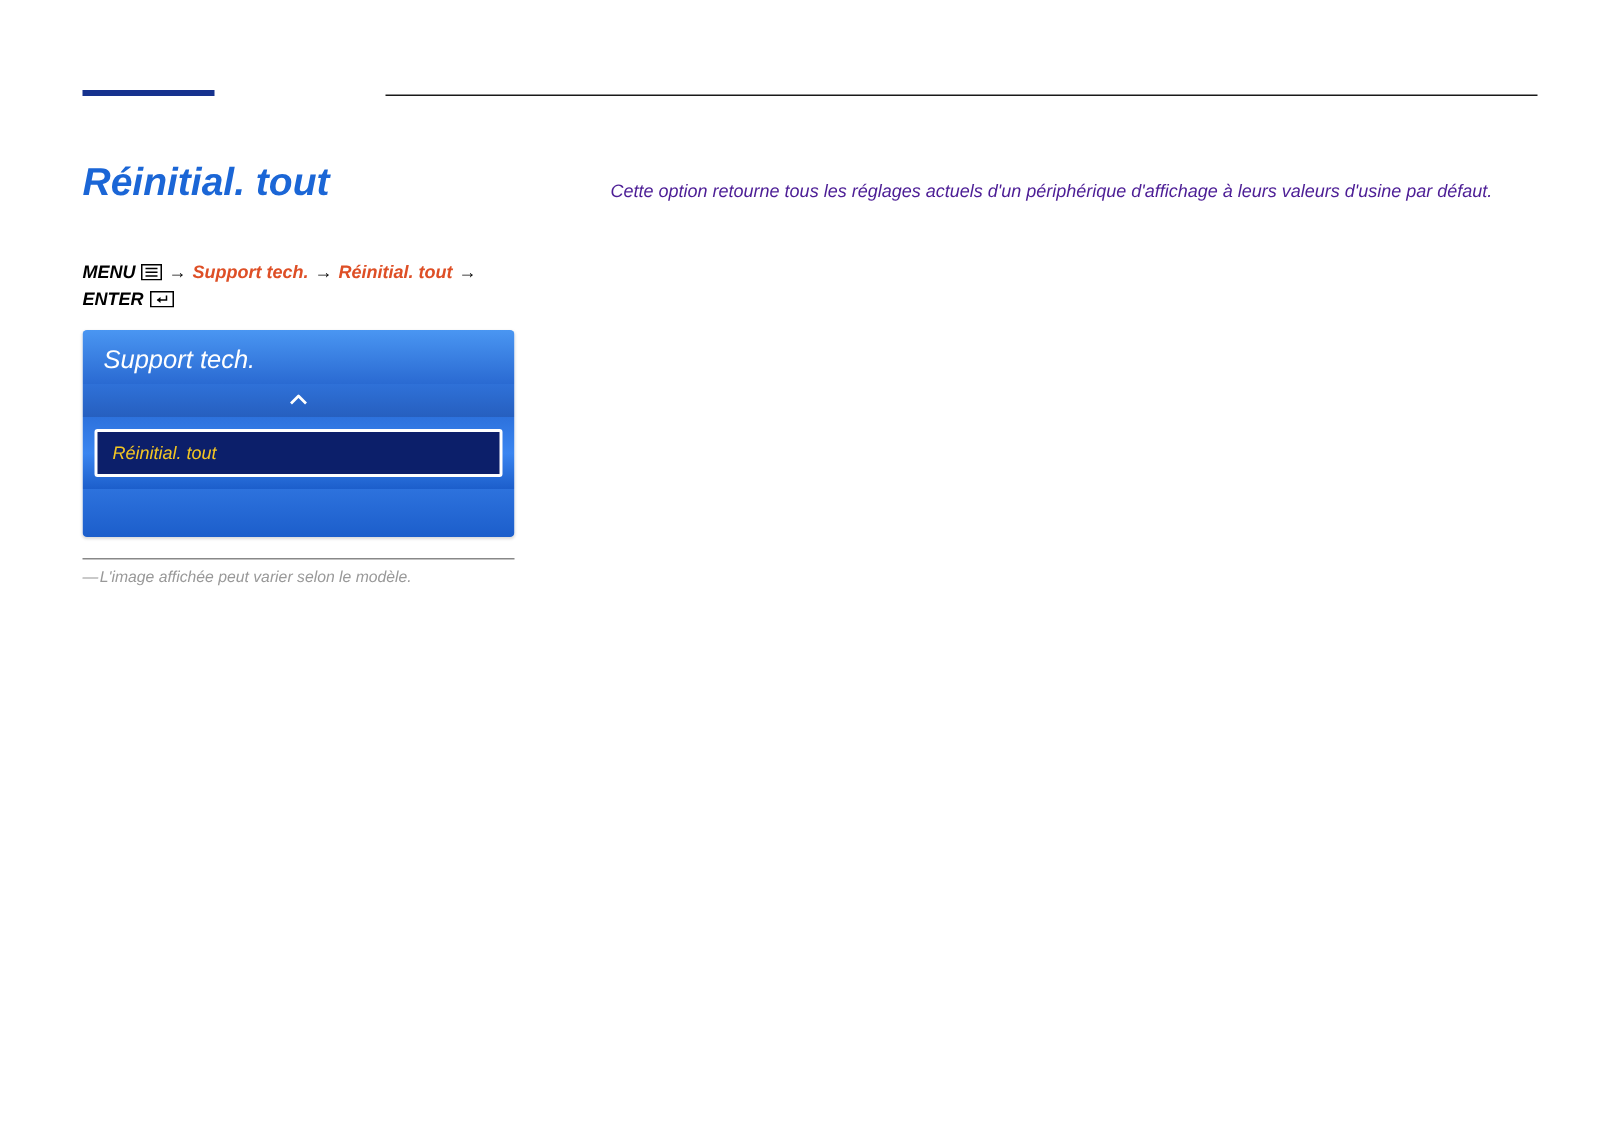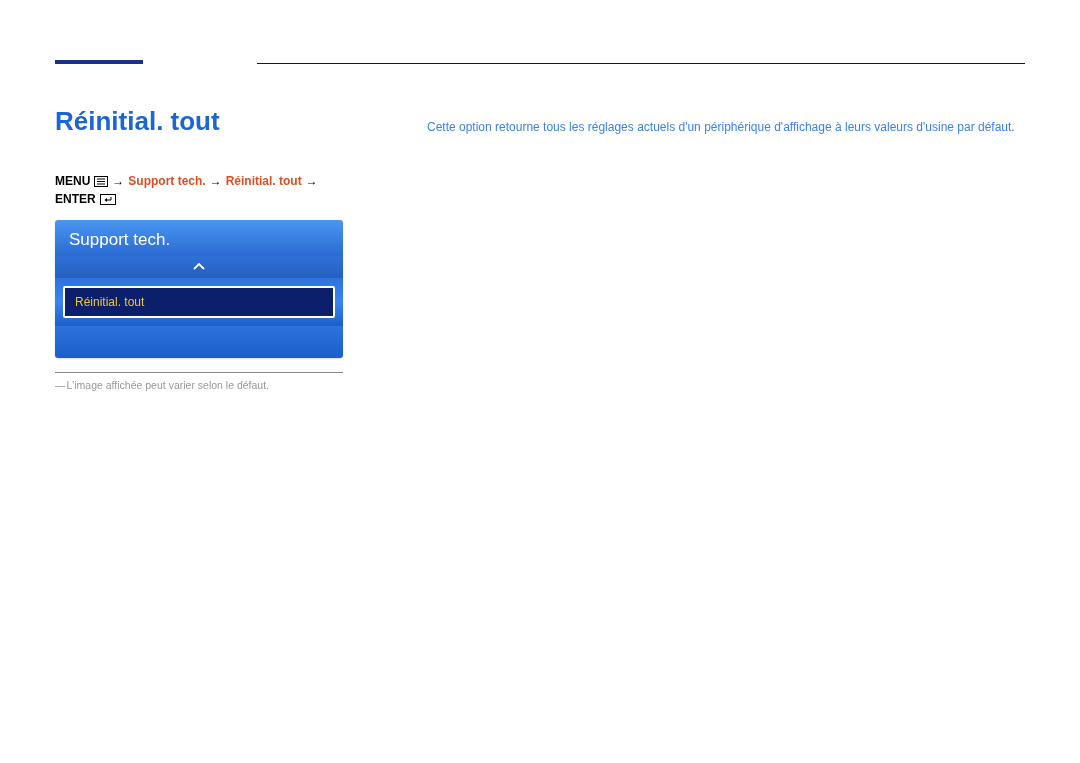--- a/index.html
+++ b/index.html
@@ -30,32 +30,33 @@
       margin-right: 114px;
     }
     .long-rule {
       flex: 1;
       height: 1px;
       background: #000;
       opacity: .9;
     }
     .content-row {
       display: flex;
-      gap: 82px;
+      gap: 62px;
+      font-style: italic;
     }
     .left-col {
       width: 290px;
       flex: 0 0 290px;
     }
     .right-col {
       flex: 1;
       padding-top: 35px;
       font-size: 12px;
       line-height: 1.45;
-      color: #3b82f6;
+      color: #4c1d95;
     }
     .page-title {
       font-size: 26px;
       font-weight: 600;
       color: #1b66d6;
       margin-top: 22px;
       margin-bottom: 26px;
     }
     .breadcrumb {
       font-size: 12px;
@@ -182,21 +183,21 @@
             </svg>
           </span>
         </div>
         <div class="menu-body">
           <div class="menu-item-selected">Réinitial. tout</div>
         </div>
         <div class="menu-footer-space"></div>
       </div>
 
       <div class="divider-sm"></div>
-      <div class="footnote">L'image affichée peut varier selon le défaut.</div>
+      <div class="footnote">L'image affichée peut varier selon le modèle.</div>
 
     </div>
 
     <div class="right-col">
       <p>Cette option retourne tous les réglages actuels d'un périphérique d'affichage à leurs valeurs d'usine par défaut.</p>
     </div>
 
   </div>
 
 </div>

